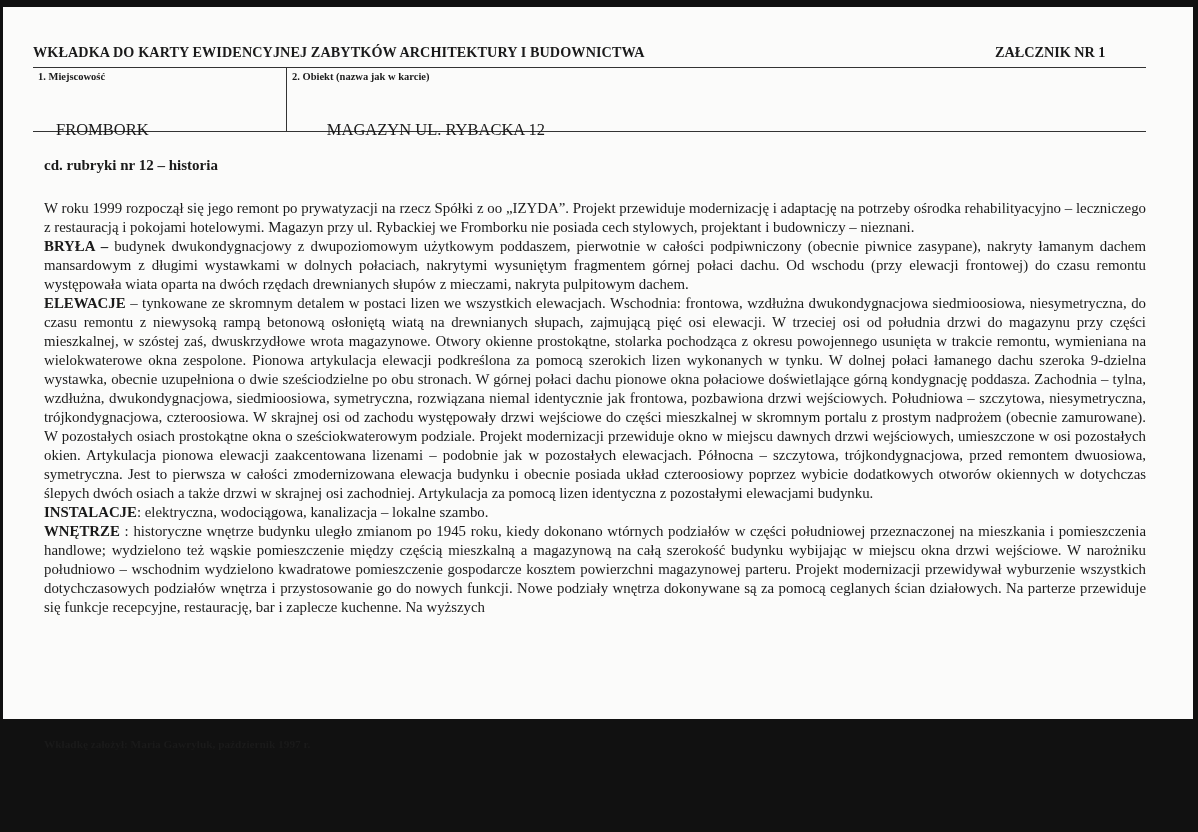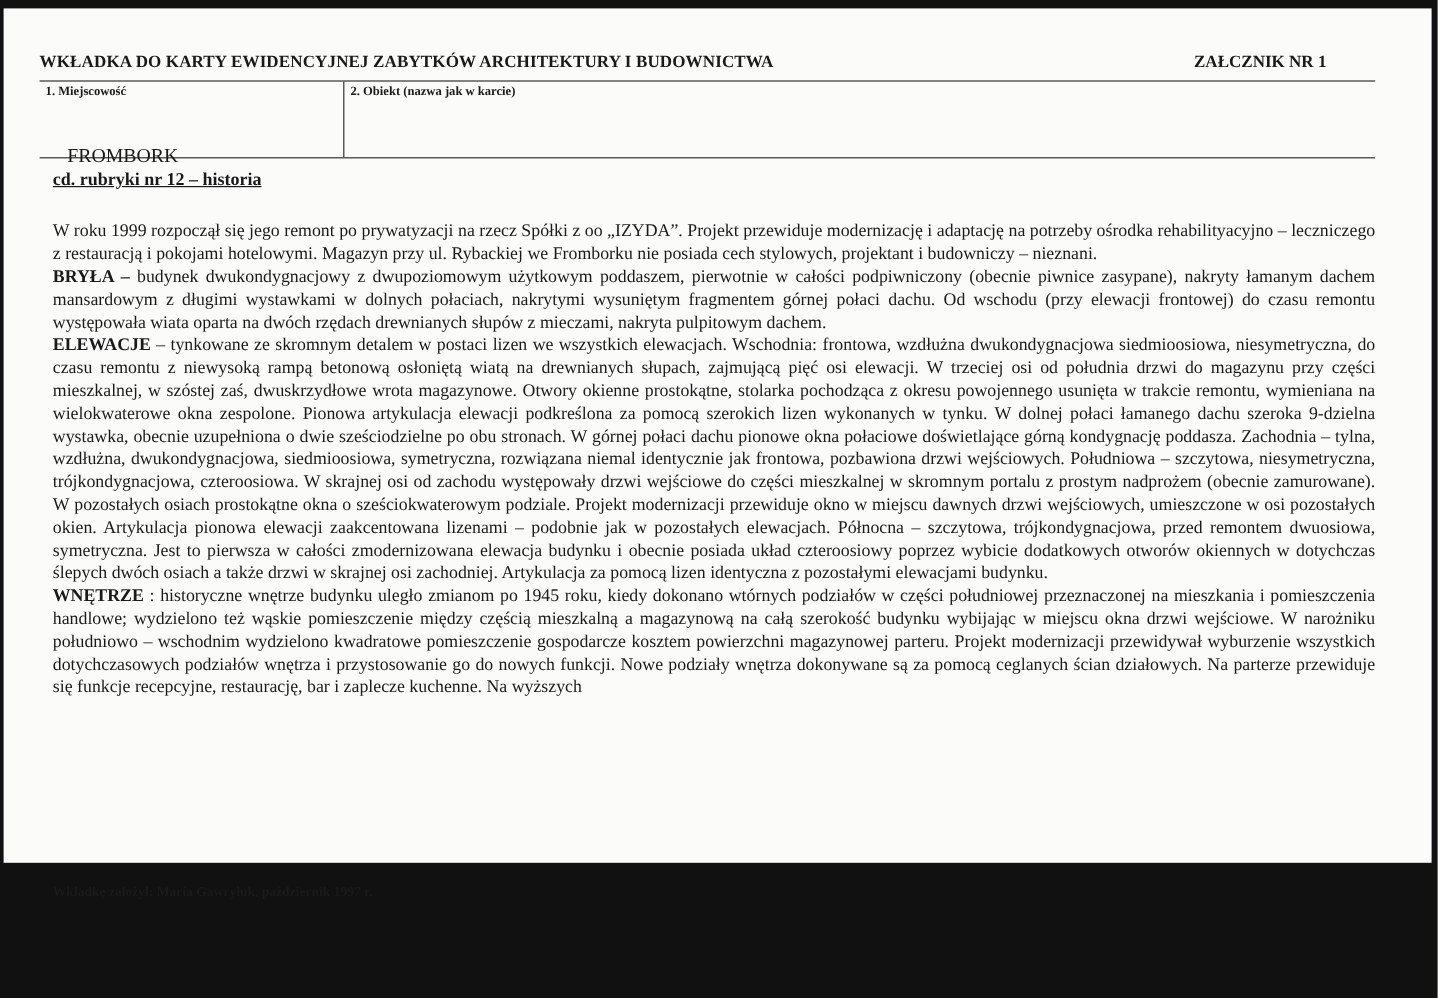--- a/index.html
+++ b/index.html
@@ -28,21 +28,21 @@
   .meta-label { position:absolute; left:5px; top:3px; font-weight:bold; font-size:10.5px; }
   .meta-value { position:absolute; top:36px; font-size:16.5px;margin-top:16px; }
   .c1 .meta-value { left:23px; }
   .c2 .meta-value { right:8px; }
   .c3 .meta-value { left:8px; }
   .content {
     position:absolute; left:41px; top:131px; width:1102px;
     font-size:14.85px; line-height:19px;
   }
   .section-heading { font-weight:bold; font-size:15px; margin:0; }
-  .h1 { margin-top:3px;text-decoration:underline; }
+  .h1 { margin-top:18px; }
   .para { margin:0; text-align:justify; }
   .p-hist { margin-top:24px; }
   .h2 { margin-top:7px; margin-bottom:6px; }
   .u { }
   .b { font-weight:bold;margin-top:16px; }
   .footer {
     position:absolute; left:41px; top:731px; font-weight:bold; font-size:11.3px;
   }
 </style>
 </head>
@@ -52,30 +52,32 @@
   <div class="header-title">WKŁADKA DO KARTY EWIDENCYJNEJ ZABYTKÓW ARCHITEKTURY I BUDOWNICTWA</div>
   <div class="header-annex">ZAŁCZNIK NR  1</div>
 
   <div class="meta-table">
     <div class="meta-cell c1">
       <div class="meta-label">1. Miejscowość</div>
       <div class="meta-value">FROMBORK</div>
     </div>
     <div class="meta-cell c2">
       <div class="meta-label">2. Obiekt (nazwa jak w karcie)</div>
+      <div class="meta-value">MAGAZYN UL. RYBACKA 12</div>
     </div>
   </div>
 
   <div class="content">
     <p class="section-heading h1">cd. rubryki nr 12 – historia</p>
     <p class="para p-hist">W  roku 1999 rozpoczął się jego remont po prywatyzacji na rzecz Spółki z oo „IZYDA”. Projekt przewiduje modernizację i adaptację na potrzeby ośrodka rehabilityacyjno – leczniczego z restauracją i pokojami hotelowymi. Magazyn przy ul. Rybackiej we Fromborku nie posiada cech stylowych, projektant i budowniczy – nieznani.</p>
 
 
     <p class="para"><span class="b">BRYŁA –</span><span> budynek dwukondygnacjowy z dwupoziomowym użytkowym poddaszem, pierwotnie w całości podpiwniczony (obecnie piwnice zasypane), nakryty łamanym dachem mansardowym z  długimi wystawkami w dolnych połaciach, nakrytymi wysuniętym fragmentem górnej połaci dachu. Od wschodu (przy elewacji frontowej) do czasu remontu występowała wiata oparta na dwóch rzędach drewnianych słupów z mieczami, nakryta pulpitowym dachem.</span></p>
 
     <p class="para"><span class="b">ELEWACJE</span><span> – tynkowane ze skromnym detalem w postaci lizen we wszystkich elewacjach. </span><span class="u">Wschodnia</span><span>: frontowa, wzdłużna dwukondygnacjowa siedmioosiowa, niesymetryczna, do czasu remontu z niewysoką rampą betonową osłoniętą wiatą na drewnianych słupach, zajmującą pięć osi elewacji. W trzeciej osi od południa drzwi do magazynu przy części mieszkalnej, w szóstej zaś, dwuskrzydłowe wrota magazynowe. Otwory okienne prostokątne, stolarka pochodząca z okresu powojennego usunięta w trakcie remontu, wymieniana na wielokwaterowe okna zespolone. Pionowa artykulacja elewacji podkreślona za pomocą szerokich lizen wykonanych w tynku. W dolnej połaci łamanego dachu szeroka 9-dzielna wystawka, obecnie uzupełniona o dwie sześciodzielne po obu stronach. W górnej połaci dachu pionowe okna połaciowe doświetlające górną kondygnację poddasza. </span><span class="u">Zachodnia</span><span> – tylna, wzdłużna, dwukondygnacjowa, siedmioosiowa, symetryczna, rozwiązana niemal identycznie jak frontowa, pozbawiona drzwi wejściowych. </span><span class="u">Południowa</span><span> – szczytowa, niesymetryczna, trójkondygnacjowa, czteroosiowa. W skrajnej osi od zachodu występowały drzwi wejściowe do części mieszkalnej w skromnym portalu z prostym nadprożem (obecnie zamurowane). W pozostałych osiach prostokątne okna o sześciokwaterowym podziale. Projekt modernizacji przewiduje okno w miejscu dawnych drzwi wejściowych, umieszczone w osi pozostałych okien. Artykulacja pionowa elewacji zaakcentowana lizenami – podobnie jak w pozostałych elewacjach. </span><span class="u">Północna</span><span> – szczytowa,  trójkondygnacjowa, przed remontem dwuosiowa, symetryczna. Jest to pierwsza w całości zmodernizowana elewacja budynku i obecnie posiada układ czteroosiowy poprzez wybicie dodatkowych otworów okiennych w dotychczas ślepych dwóch osiach a także drzwi w skrajnej osi zachodniej. Artykulacja za pomocą lizen identyczna z pozostałymi elewacjami budynku.</span></p>
 
+    <p class="para"><span class="b">INSTALACJE</span><span>: elektryczna, wodociągowa, kanalizacja – lokalne szambo.</span></p>
 
     <p class="para"><span class="b">WNĘTRZE</span><span> : historyczne wnętrze budynku uległo zmianom po 1945 roku, kiedy dokonano wtórnych podziałów w części południowej przeznaczonej na mieszkania i pomieszczenia handlowe; wydzielono też wąskie pomieszczenie między częścią mieszkalną a magazynową na całą szerokość budynku wybijając w miejscu okna drzwi wejściowe. W narożniku południowo – wschodnim wydzielono kwadratowe pomieszczenie gospodarcze kosztem powierzchni magazynowej parteru. Projekt modernizacji przewidywał wyburzenie wszystkich dotychczasowych podziałów wnętrza i przystosowanie go do nowych funkcji.  Nowe podziały wnętrza dokonywane są za pomocą ceglanych ścian działowych. Na parterze przewiduje się funkcje recepcyjne, restaurację, bar i zaplecze kuchenne. Na wyższych</span></p>
   </div>
 
   <div class="footer">Wkładkę założył: Maria Gawryluk, październik 1997 r.</div>
 </div>
 
 </body></html>

